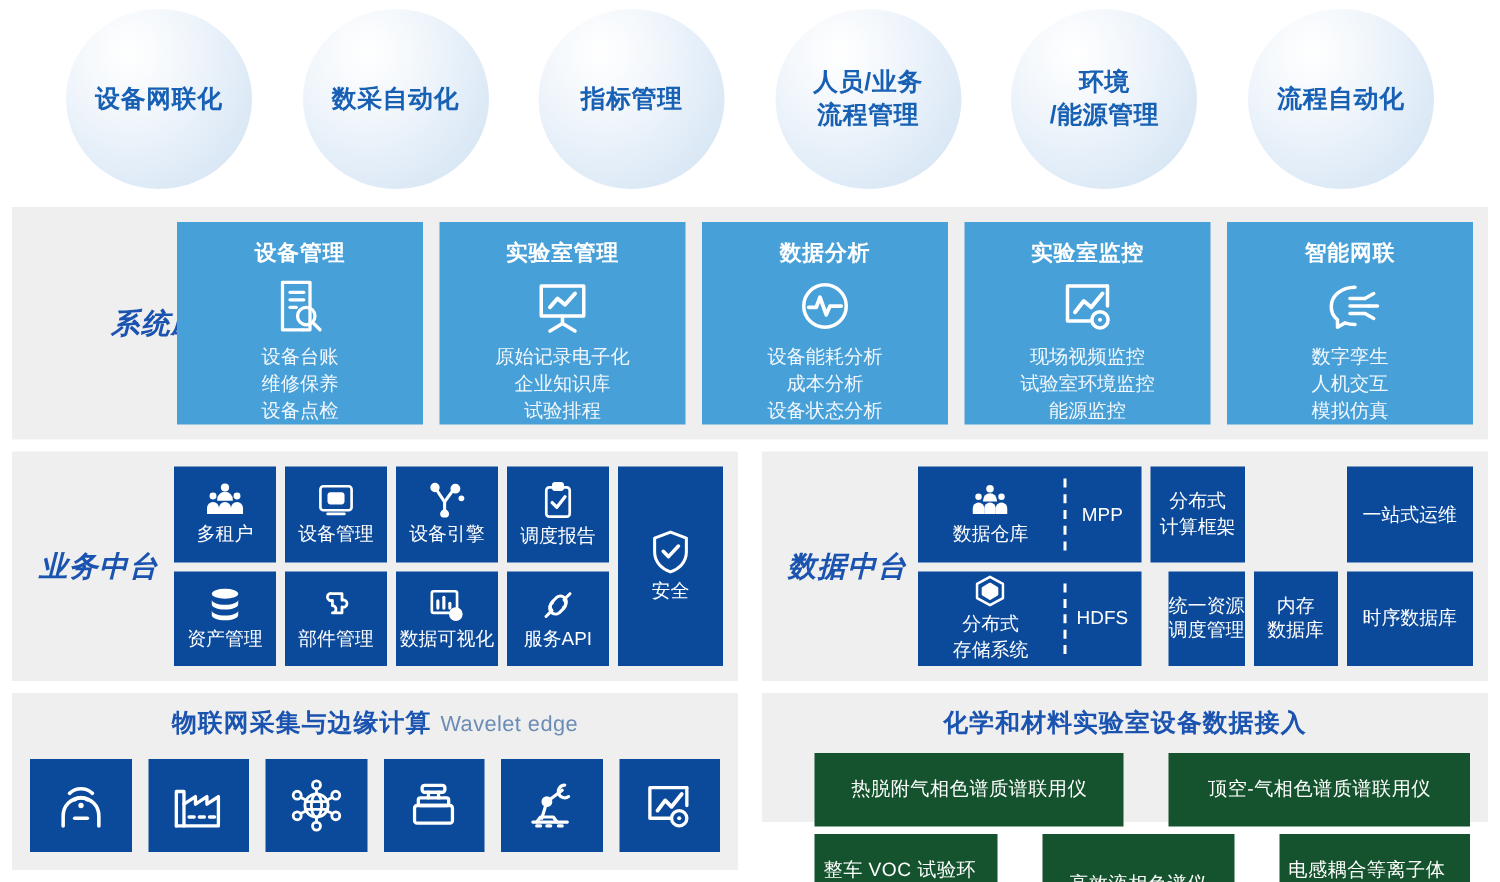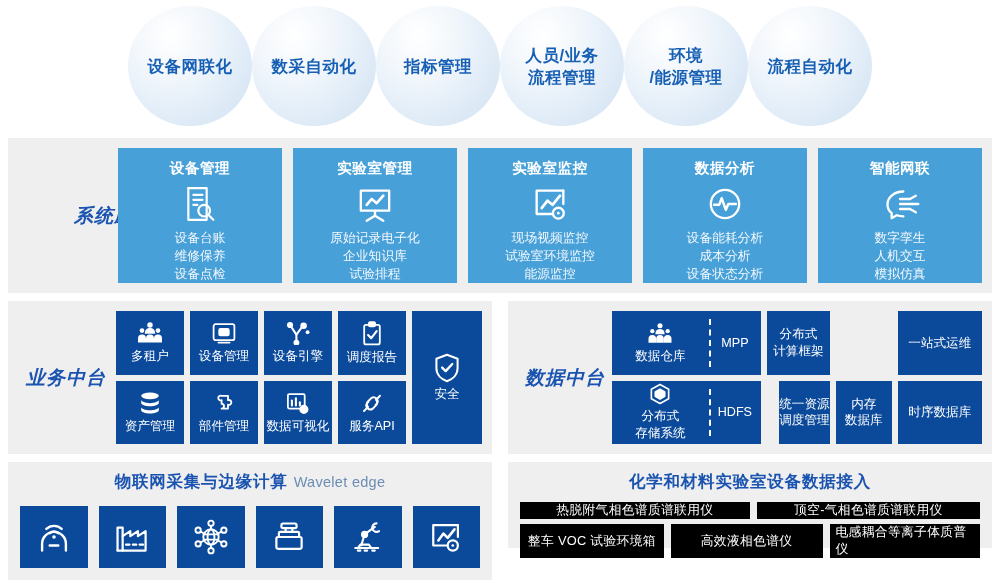--- a/index.html
+++ b/index.html
@@ -8,21 +8,21 @@
     background: #ffffff;
     font-family: "Liberation Sans", "DejaVu Sans", sans-serif;
     overflow: hidden;
   }
   #root { position: relative; width: 1000px; height: 588px; }
 
   
   .cap-row {
     position: absolute; left: 0; top: 0;
     width: 1000px; height: 132px;
-    display: flex; justify-content: center;
+    display: flex; justify-content: space-between;
     padding: 6px 44px 0 44px;
   }
   .cap-bubble {
     width: 124px; height: 120px;
     border-radius: 50%;
     background: radial-gradient(ellipse at 34% 24%, #ffffff 0%, #f4f8fc 28%, #e2edf8 62%, #cfe0f0 100%);
     display: flex; align-items: center; justify-content: center;
     text-align: center;
     color: #1760b4;
     font-size: 16.5px;
@@ -151,24 +151,25 @@
     flex: 1 1 0; background: #0b4a9b;
     display: flex; align-items: center; justify-content: center;
   }
 
   .lab-rows {
     position: absolute; left: 12px; right: 12px; top: 40px; bottom: 10px;
     display: flex; flex-direction: column; gap: 5px;
   }
   .lab-row { display: flex; gap: 7px; flex: 1 1 0; }
   .lab-chip {
-    background: #000000; color: #ffffff;
+    background: #14532d; color: #ffffff;
     display: flex; align-items: center; justify-content: center;
     font-size: 12.8px; letter-spacing: 0.3px;
-    padding: 0 6px;
+    padding: 16px 6px;
+    margin-left: 23px;
   }
   .lab-row.row1 .lab-chip:nth-child(1) { flex: 1.03 1 0; }
   .lab-row.row1 .lab-chip:nth-child(2) { flex: 1 1 0; }
   .lab-row.row2 .lab-chip:nth-child(1) { flex: 0.97 1 0; }
   .lab-row.row2 .lab-chip:nth-child(2) { flex: 1.03 1 0; }
   .lab-row.row2 .lab-chip:nth-child(3) { flex: 1.02 1 0; }
 
   svg { display: block; }
 </style>
 </head>
@@ -232,46 +233,46 @@
               <path d="M24 38 L34 44"></path>
             <path d="M14 25 L20 18 L26 23 L34 14" stroke-width="3.2"></path>
           </svg>
         </div>
         <div class="sc-lines">原始记录电子化
 企业知识库
 试验排程</div>
       </div>
 
       <div class="sys-card">
+        <div class="sc-title">数据分析</div>
+        <div class="sc-icon">
+          <svg width="40" height="40" viewBox="0 0 48 48" fill="none" stroke="#ffffff" stroke-width="2.8" stroke-linecap="round" stroke-linejoin="round">
+            <circle cx="24" cy="24" r="17"></circle>
+            <path d="M11 25 H17 L20 17 L25 31 L28 24 H37" stroke-width="3"></path>
+          </svg>
+        </div>
+        <div class="sc-lines">设备能耗分析
+成本分析
+设备状态分析</div>
+      </div>
+
+      <div class="sys-card">
         <div class="sc-title">实验室监控</div>
         <div class="sc-icon">
           <svg width="42" height="40" viewBox="0 0 48 48" fill="none" stroke="#ffffff" stroke-width="2.8" stroke-linecap="round" stroke-linejoin="round">
             <path d="M40 8 H8 V36 H26"></path>
               <path d="M40 8 V24"></path>
             <path d="M14 29 L21 20 L27 25 L36 14" stroke-width="3.2"></path>
             <circle cx="34" cy="35" r="6.5"></circle>
               <circle cx="34" cy="35" r="1.6" fill="#ffffff" stroke="none"></circle>
           </svg>
         </div>
         <div class="sc-lines">现场视频监控
 试验室环境监控
 能源监控</div>
-      </div>
-
-      <div class="sys-card">
-        <div class="sc-title">数据分析</div>
-        <div class="sc-icon">
-          <svg width="40" height="40" viewBox="0 0 48 48" fill="none" stroke="#ffffff" stroke-width="2.8" stroke-linecap="round" stroke-linejoin="round">
-            <circle cx="24" cy="24" r="17"></circle>
-            <path d="M11 25 H17 L20 17 L25 31 L28 24 H37" stroke-width="3"></path>
-          </svg>
-        </div>
-        <div class="sc-lines">设备能耗分析
-成本分析
-设备状态分析</div>
       </div>
 
       <div class="sys-card">
         <div class="sc-title">智能网联</div>
         <div class="sc-icon">
           <svg width="44" height="40" viewBox="0 0 52 48" fill="none" stroke="#ffffff" stroke-width="2.8" stroke-linecap="round" stroke-linejoin="round">
             <path d="M30 9 C19 9 11 16 11 24.5 C11 29 13 32.5 16 35 L16 41 L22 37.5 C24.4 38.4 27 38.8 30 38.8"></path>
             <path d="M26 18 H38"></path>
               <path d="M26 24 H41"></path>
               <path d="M26 30 H38"></path>

